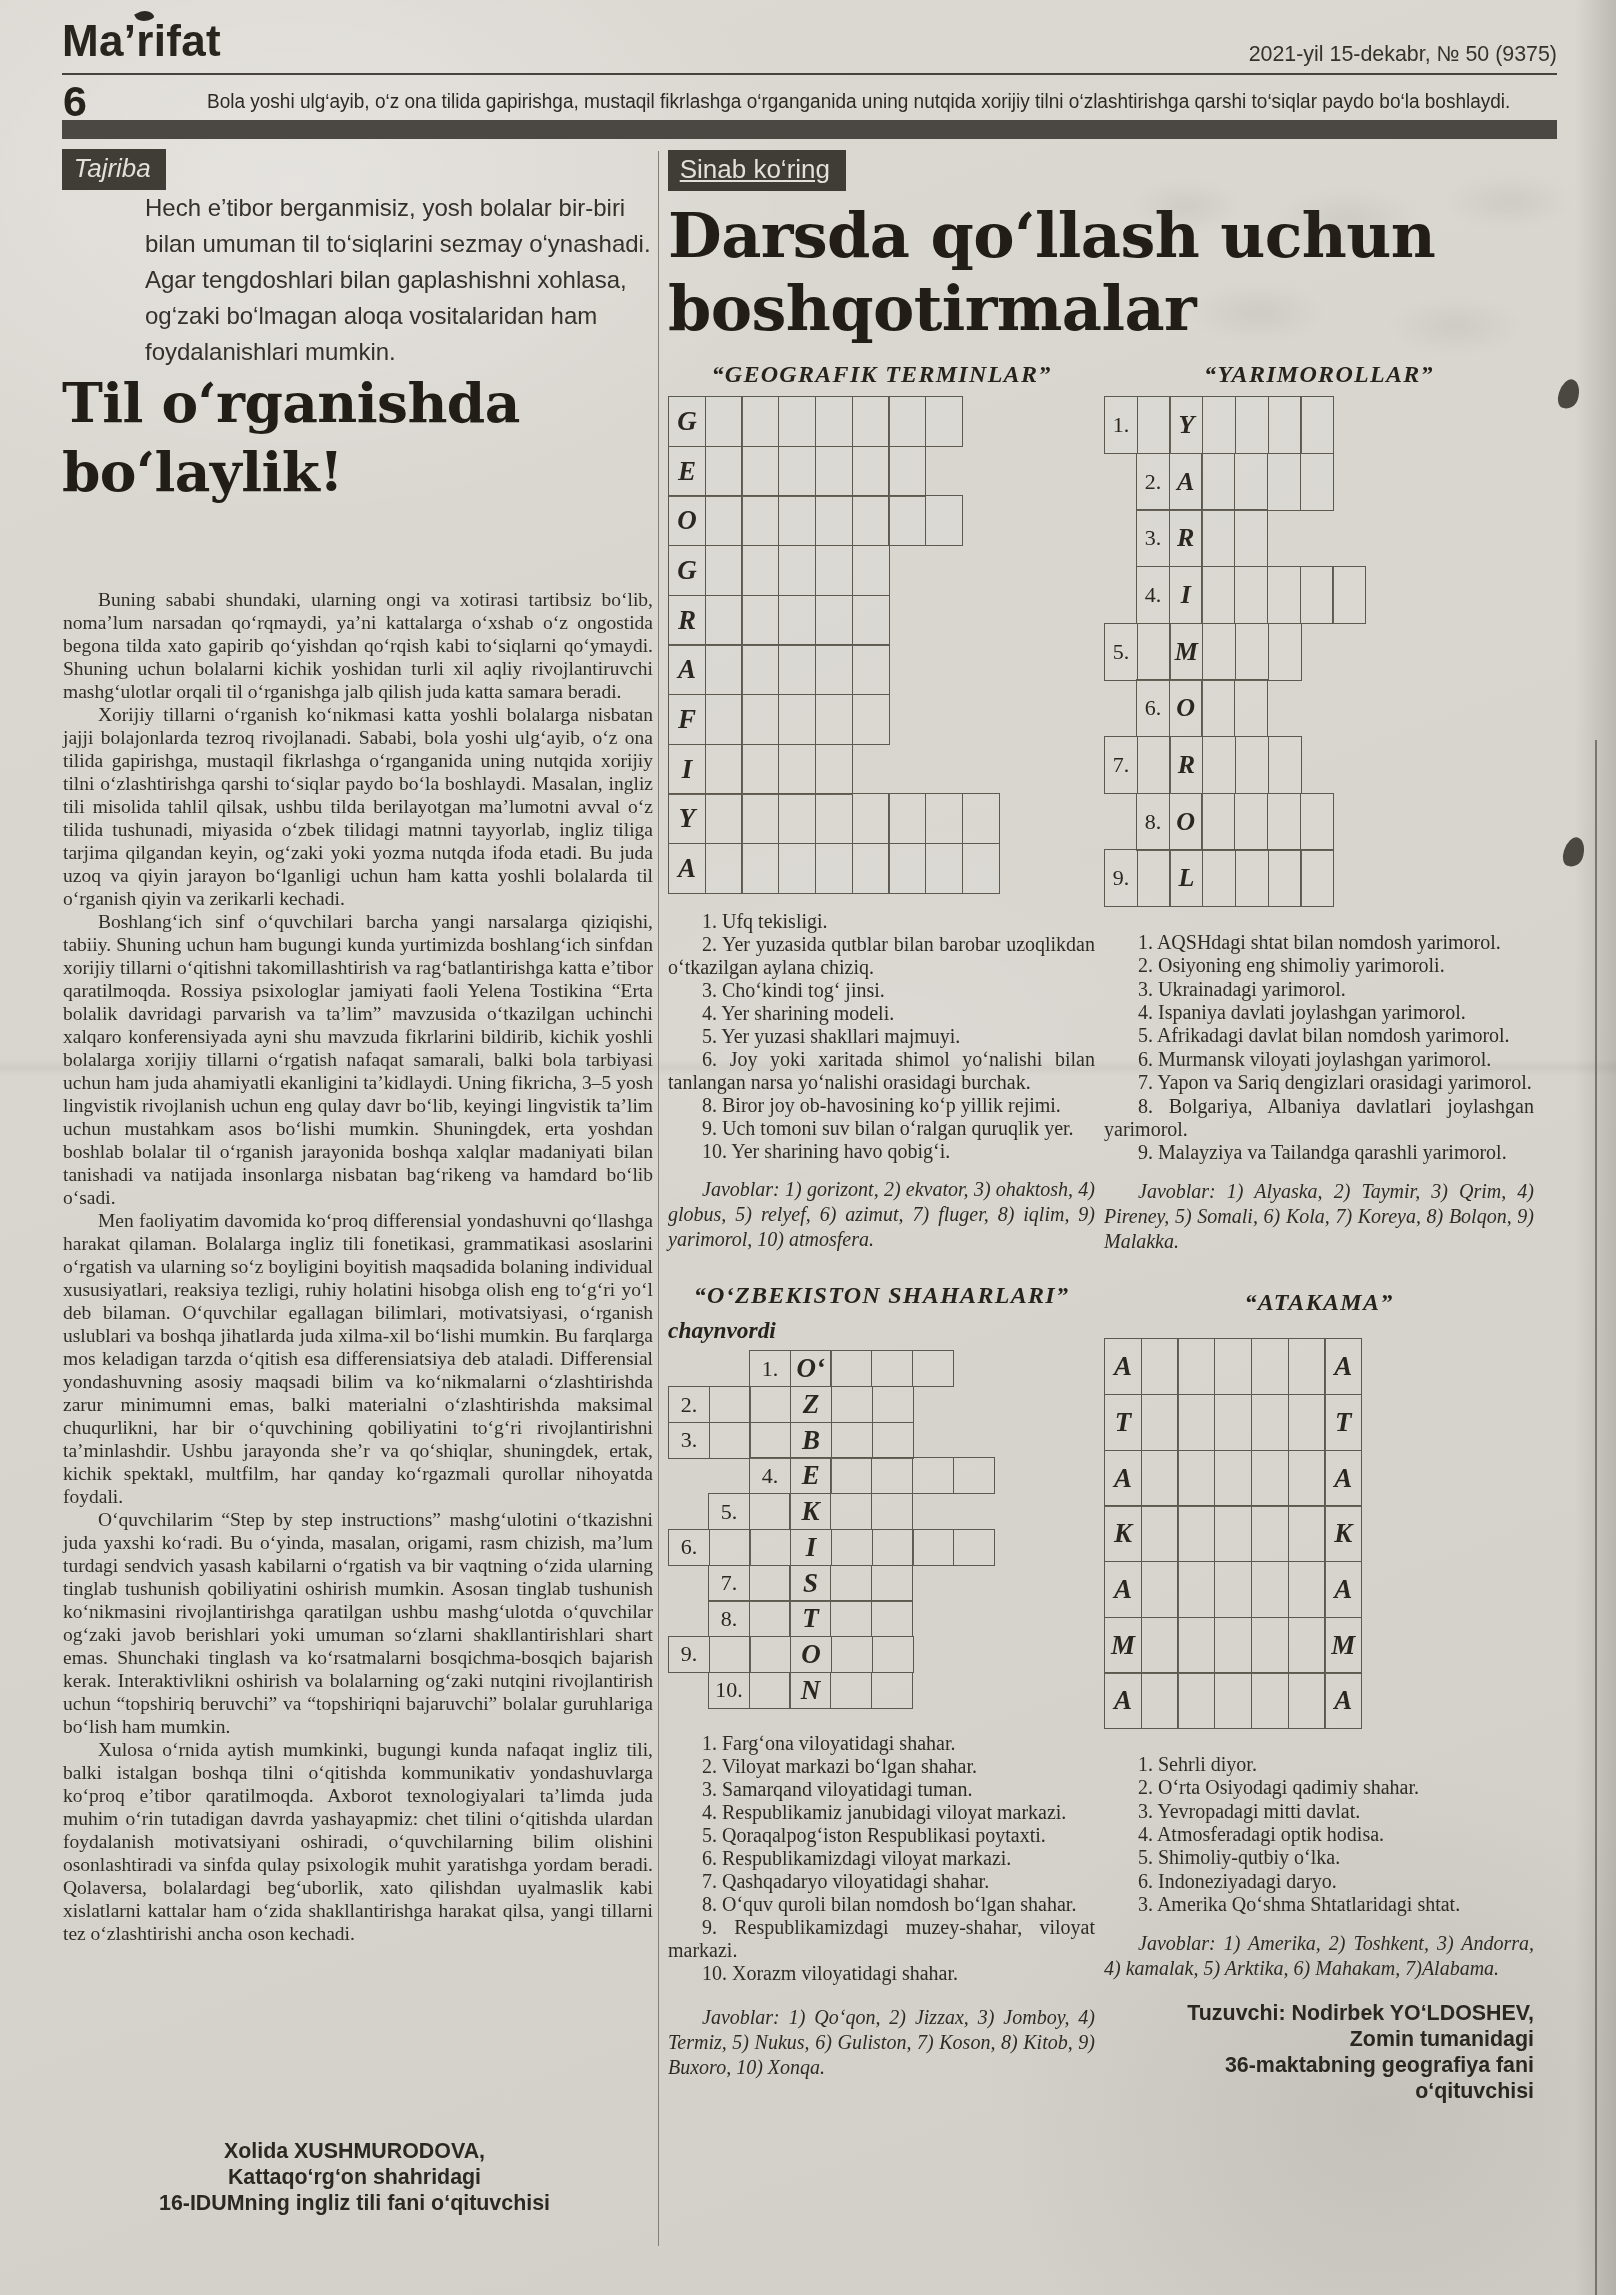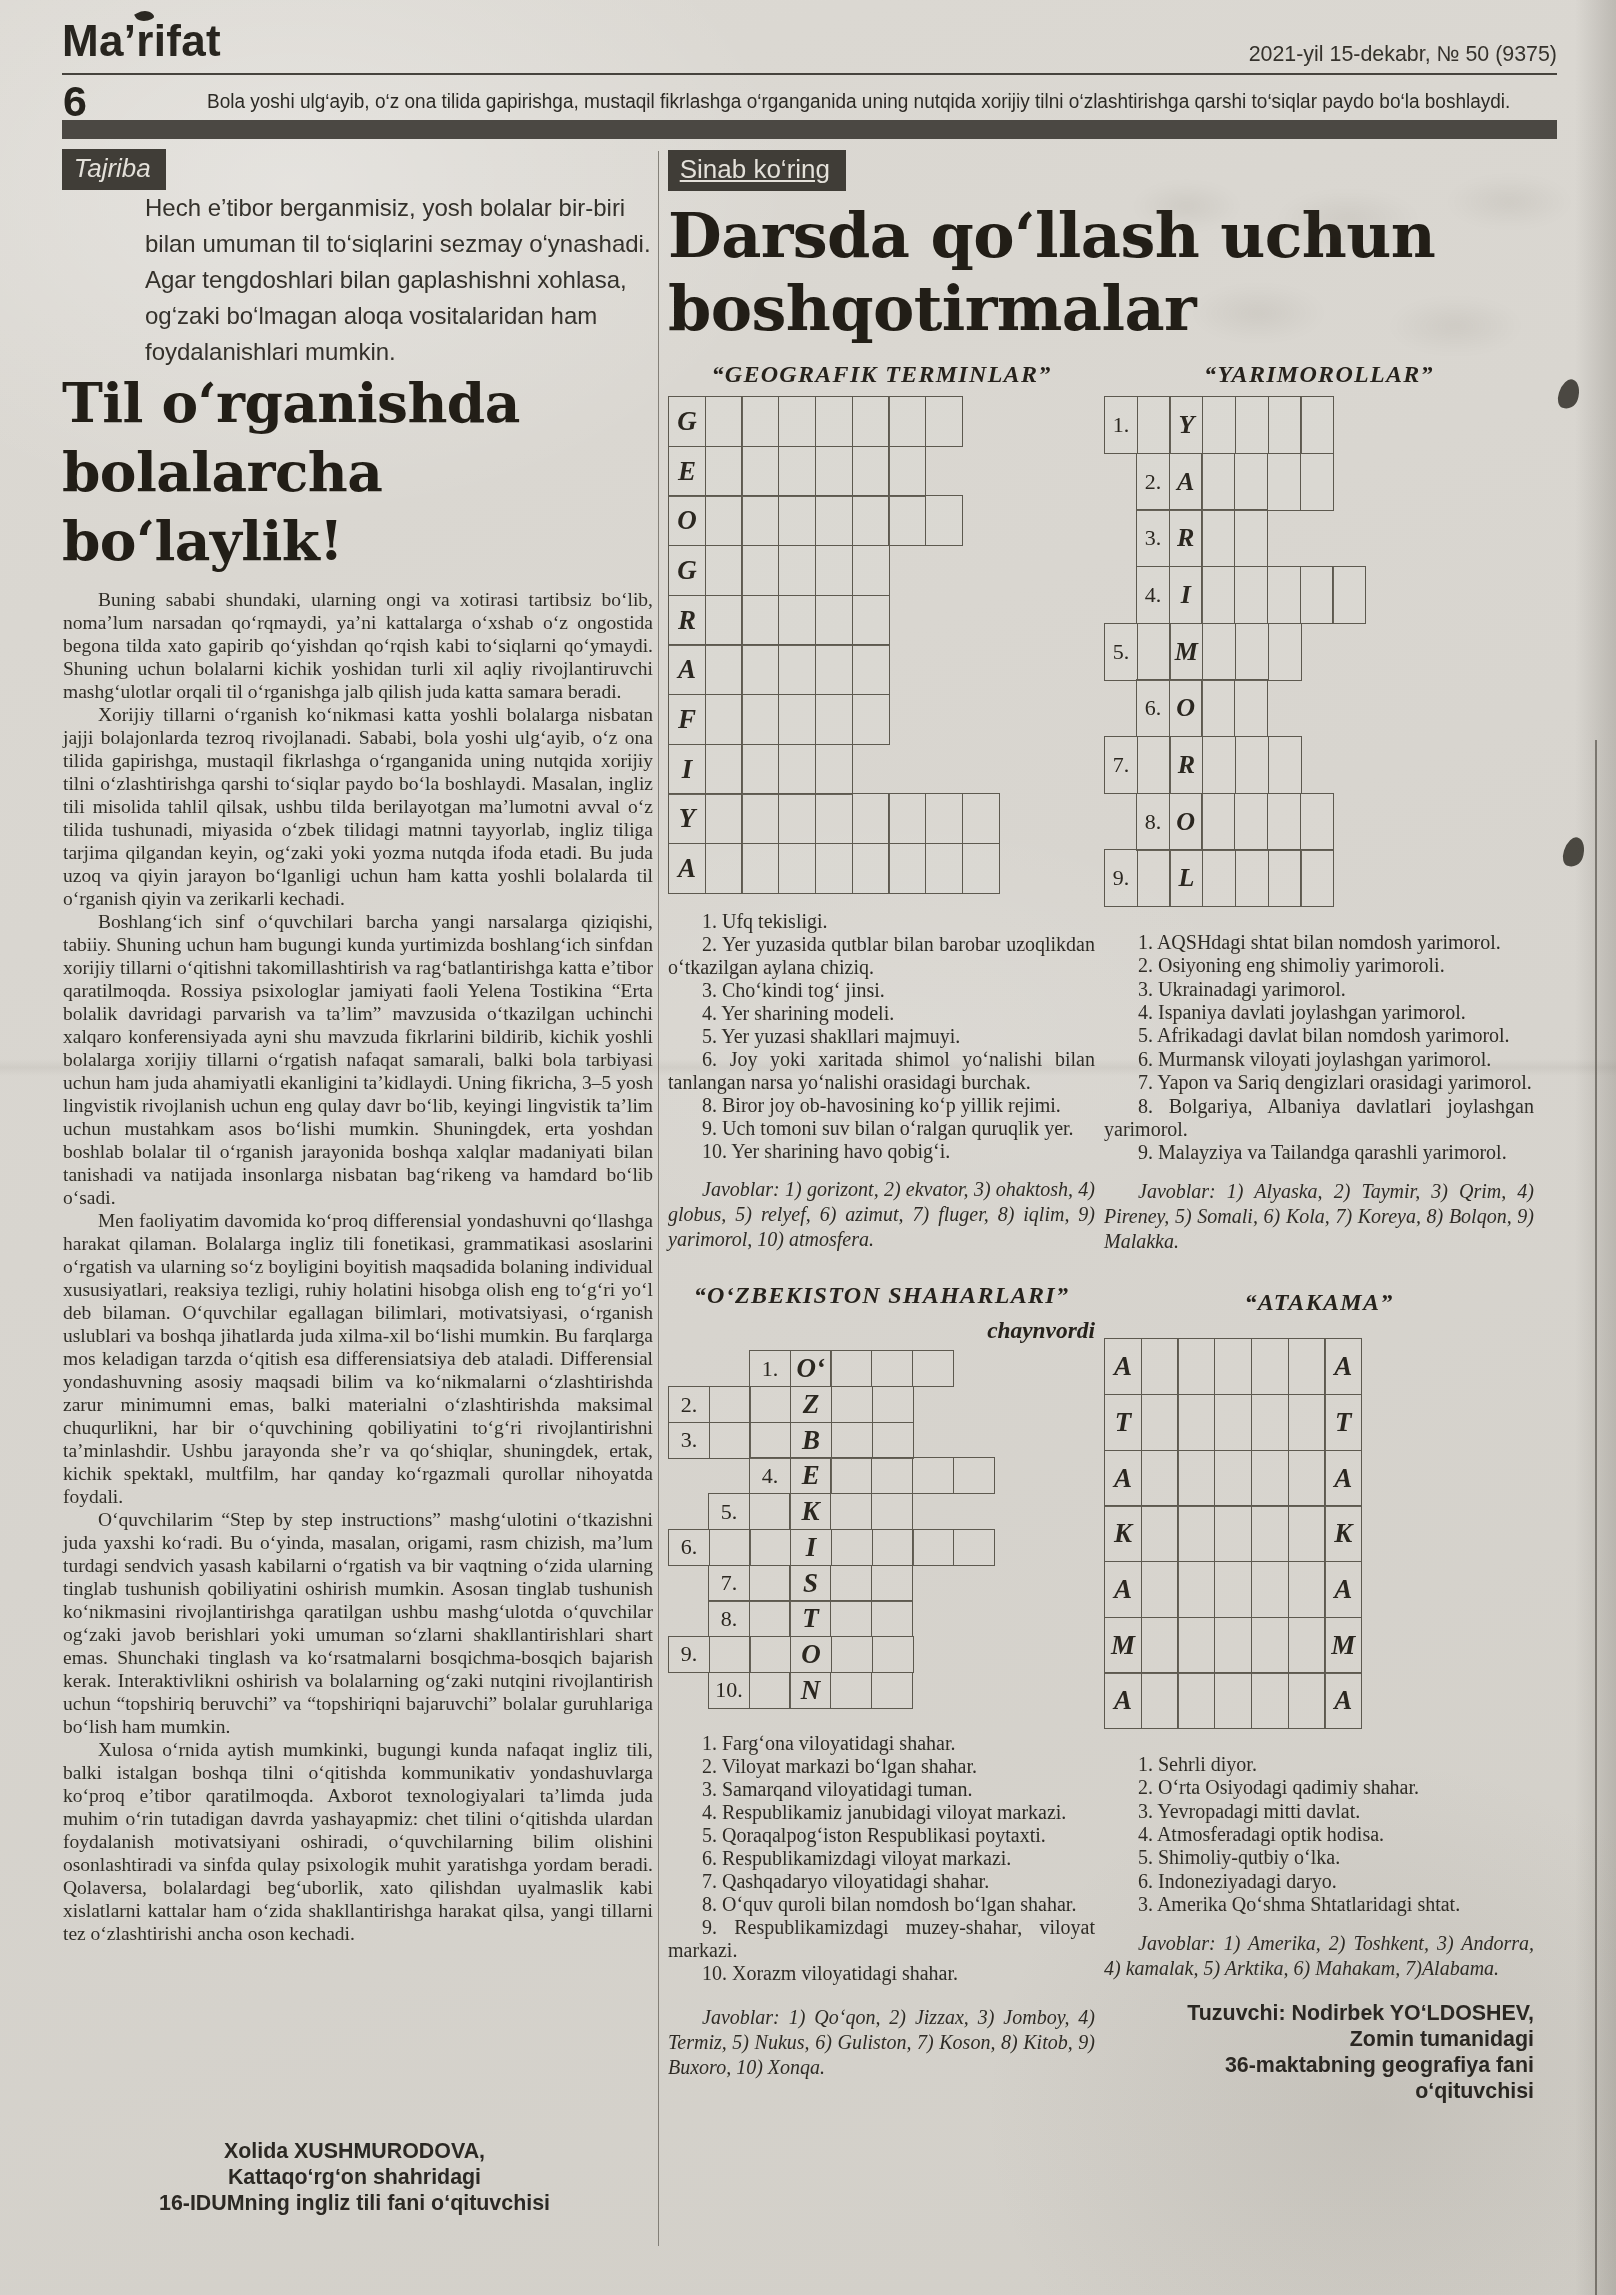--- a/index.html
+++ b/index.html
@@ -30,21 +30,21 @@
   .intro{left:145px;top:190px;width:509px;font:24px "Liberation Sans",sans-serif;line-height:36px;color:#34312b;}
   .lhead{left:62px;top:368px;font:bold 55px "DejaVu Serif",serif;line-height:69px;letter-spacing:-0.6px;color:#221e17;}
   .artbody{left:63px;top:588px;width:590px;}
   .artbody p{margin:0;font:19.5px/23px "Liberation Serif",serif;text-align:justify;text-indent:35px;color:#312e27;}
   .byline{left:63px;top:2138px;width:583px;text-align:center;font:bold 21.4px/26px "Liberation Sans",sans-serif;color:#2b2823;}
   
   .phead{left:668px;top:199px;font:bold 62px "DejaVu Serif",serif;line-height:73px;letter-spacing:-0.6px;color:#221e17;}
   .midcol{left:668px;top:361px;width:427px;}
   .rightcol{left:1104px;top:361px;width:430px;}
   .ptitle{text-align:center;font:italic bold 24px "Liberation Serif",serif;letter-spacing:1.3px;color:#26221c;margin:0 0 7.8px 0;}
-  .psub{text-align:right;font:italic bold 23.4px "Liberation Serif",serif;color:#26221c;margin:1.3px 0 6.5px 0;}
+  .psub{text-align:left;font:italic bold 23.4px "Liberation Serif",serif;color:#26221c;margin:1.3px 0 6.5px 0;}
   .t2{margin-top:30px;}
   .t4{margin-top:35px;margin-bottom:22px;}
   
   .grid{position:relative;}
   .grow{display:flex;}
   .grow + .grow{margin-top:-1.3px;}
   .cell{box-sizing:border-box;border:1.3px solid #5d594f;display:flex;align-items:center;justify-content:center;background:rgba(255,255,255,.05);}
   .cell + .cell{margin-left:-1.3px;}
   .g1 .cell{width:38px;height:51px;}
   .g2 .cell{width:42px;height:37px;}
@@ -88,21 +88,20 @@
   <div class="abs hrule"></div>
   <div class="abs pnum">6</div>
   <div class="abs strip">Bola yoshi ulg‘ayib, o‘z ona tilida gapirishga, mustaqil fikrlashga o‘rganganida uning nutqida xorijiy tilni o‘zlashtirishga qarshi to‘siqlar paydo bo‘la boshlaydi.</div>
   <div class="abs bar"></div>
   <div class="abs vdiv"></div>
 
   <div class="abs tag tag1">Tajriba</div>
   <div class="abs intro">Hech e’tibor berganmisiz, yosh bolalar bir-biri bilan umuman til to‘siqlarini sezmay o‘ynashadi. Agar tengdoshlari bilan gaplashishni xohlasa, og‘zaki bo‘lmagan aloqa vositalaridan ham foydalanishlari mumkin.</div>
   <div class="abs lhead">
       <div>Til o‘rganishda</div>
-      <div>bolalarcha</div>
       <div>bo‘laylik!</div>
     </div>
   <div class="abs artbody">
       <p>Buning sababi shundaki, ularning ongi va xotirasi tartibsiz bo‘lib, noma’lum narsadan qo‘rqmaydi, ya’ni kattalarga o‘xshab o‘z ongostida begona tilda xato gapirib qo‘yishdan qo‘rqish kabi to‘siqlarni qo‘ymaydi. Shuning uchun bolalarni kichik yoshidan turli xil aqliy rivojlantiruvchi mashg‘ulotlar orqali til o‘rganishga jalb qilish juda katta samara beradi.</p>
       <p>Xorijiy tillarni o‘rganish ko‘nikmasi katta yoshli bolalarga nisbatan jajji bolajonlarda tezroq rivojlanadi. Sababi, bola yoshi ulg‘ayib, o‘z ona tilida gapirishga, mustaqil fikrlashga o‘rganganida uning nutqida xorijiy tilni o‘zlashtirishga qarshi to‘siqlar paydo bo‘la boshlaydi. Masalan, ingliz tili misolida tahlil qilsak, ushbu tilda berilayotgan ma’lumotni avval o‘z tilida tushunadi, miyasida o‘zbek tilidagi matnni tayyorlab, ingliz tiliga tarjima qilgandan keyin, og‘zaki yoki yozma nutqda ifoda etadi. Bu juda uzoq va qiyin jarayon bo‘lganligi uchun ham katta yoshli bolalarda til o‘rganish qiyin va zerikarli kechadi.</p>
       <p>Boshlang‘ich sinf o‘quvchilari barcha yangi narsalarga qiziqishi, tabiiy. Shuning uchun ham bugungi kunda yurtimizda boshlang‘ich sinfdan xorijiy tillarni o‘qitishni takomillashtirish va rag‘batlantirishga katta e’tibor qaratilmoqda. Rossiya psixologlar jamiyati faoli Yelena Tostikina “Erta bolalik davridagi parvarish va ta’lim” mavzusida o‘tkazilgan uchinchi xalqaro konferensiyada ayni shu mavzuda fikrlarini bildirib, kichik yoshli bolalarga xorijiy tillarni o‘rgatish nafaqat samarali, balki bola tarbiyasi uchun ham juda ahamiyatli ekanligini ta’kidlaydi. Uning fikricha, 3–5 yosh lingvistik rivojlanish uchun eng qulay davr bo‘lib, keyingi lingvistik ta’lim uchun mustahkam asos bo‘lishi mumkin. Shuningdek, erta yoshdan boshlab bolalar til o‘rganish jarayonida boshqa xalqlar madaniyati bilan tanishadi va natijada insonlarga nisbatan bag‘rikeng va hamdard bo‘lib o‘sadi.</p>
       <p>Men faoliyatim davomida ko‘proq differensial yondashuvni qo‘llashga harakat qilaman. Bolalarga ingliz tili fonetikasi, grammatikasi asoslarini o‘rgatish va ularning so‘z boyligini boyitish maqsadida bolaning individual xususiyatlari, reaksiya tezligi, ruhiy holatini hisobga olish eng to‘g‘ri yo‘l deb bilaman. O‘quvchilar egallagan bilimlari, motivatsiyasi, o‘rganish uslublari va boshqa jihatlarda juda xilma-xil bo‘lishi mumkin. Bu farqlarga mos keladigan tarzda o‘qitish esa differensiatsiya deb ataladi. Differensial yondashuvning asosiy maqsadi bilim va ko‘nikmalarni o‘zlashtirishda zarur minimumni emas, balki materialni o‘zlashtirishda maksimal chuqurlikni, har bir o‘quvchining qobiliyatini to‘g‘ri rivojlantirishni ta’minlashdir. Ushbu jarayonda she’r va qo‘shiqlar, shuningdek, ertak, kichik spektakl, multfilm, har qanday ko‘rgazmali qurollar nihoyatda foydali.</p>
       <p>O‘quvchilarim “Step by step instructions” mashg‘ulotini o‘tkazishni juda yaxshi ko‘radi. Bu o‘yinda, masalan, origami, rasm chizish, ma’lum turdagi sendvich yasash kabilarni o‘rgatish va bir vaqtning o‘zida ularning tinglab tushunish qobiliyatini oshirish mumkin. Asosan tinglab tushunish ko‘nikmasini rivojlantirishga qaratilgan ushbu mashg‘ulotda o‘quvchilar og‘zaki javob berishlari yoki umuman so‘zlarni shakllantirishlari shart emas. Shunchaki tinglash va ko‘rsatmalarni bosqichma-bosqich bajarish kerak. Interaktivlikni oshirish va bolalarning og‘zaki nutqini rivojlantirish uchun “topshiriq beruvchi” va “topshiriqni bajaruvchi” bolalar guruhlariga bo‘lish ham mumkin.</p>
       <p>Xulosa o‘rnida aytish mumkinki, bugungi kunda nafaqat ingliz tili, balki istalgan boshqa tilni o‘qitishda kommunikativ yondashuvlarga ko‘proq e’tibor qaratilmoqda. Axborot texnologiyalari ta’limda juda muhim o‘rin tutadigan davrda yashayapmiz: chet tilini o‘qitishda ulardan foydalanish motivatsiyani oshiradi, o‘quvchilarning bilim olishini osonlashtiradi va sinfda qulay psixologik muhit yaratishga yordam beradi. Qolaversa, bolalardagi beg‘uborlik, xato qilishdan uyalmaslik kabi xislatlarni kattalar ham o‘zida shakllantirishga harakat qilsa, yangi tillarni tez o‘zlashtirishi ancha oson kechadi.</p>
     </div>

